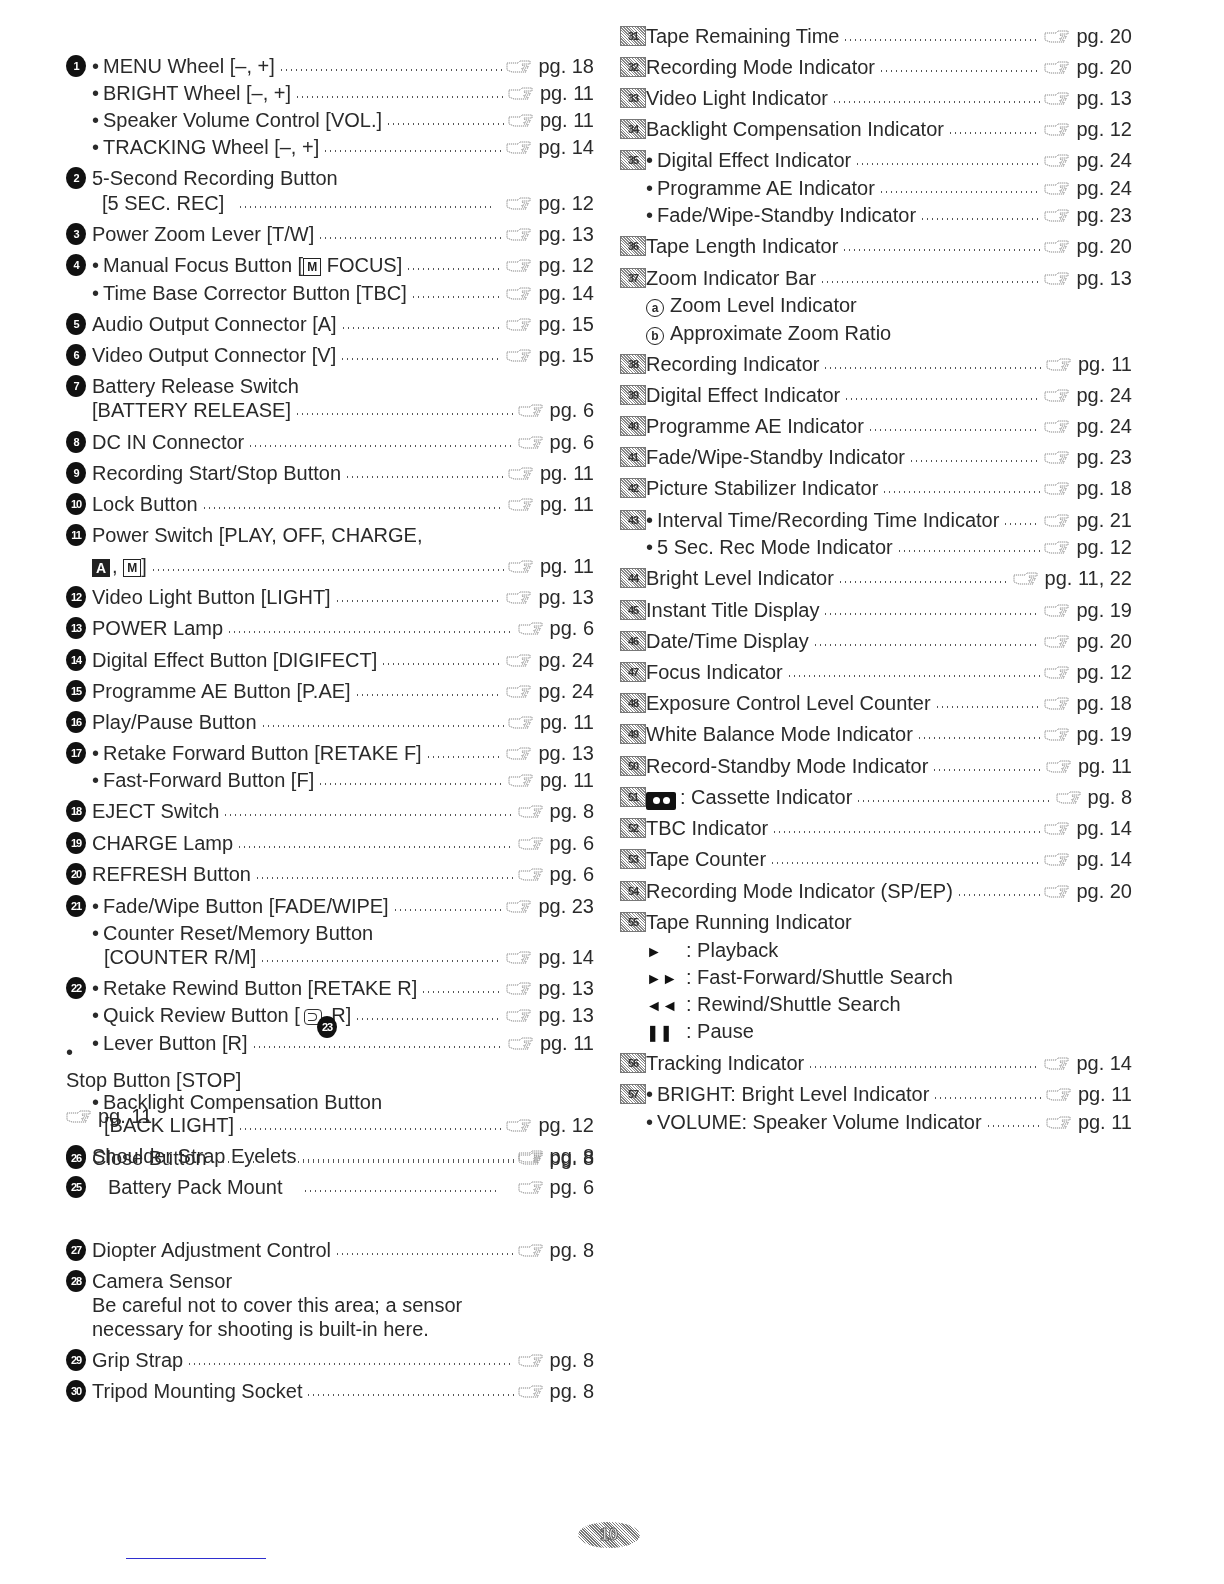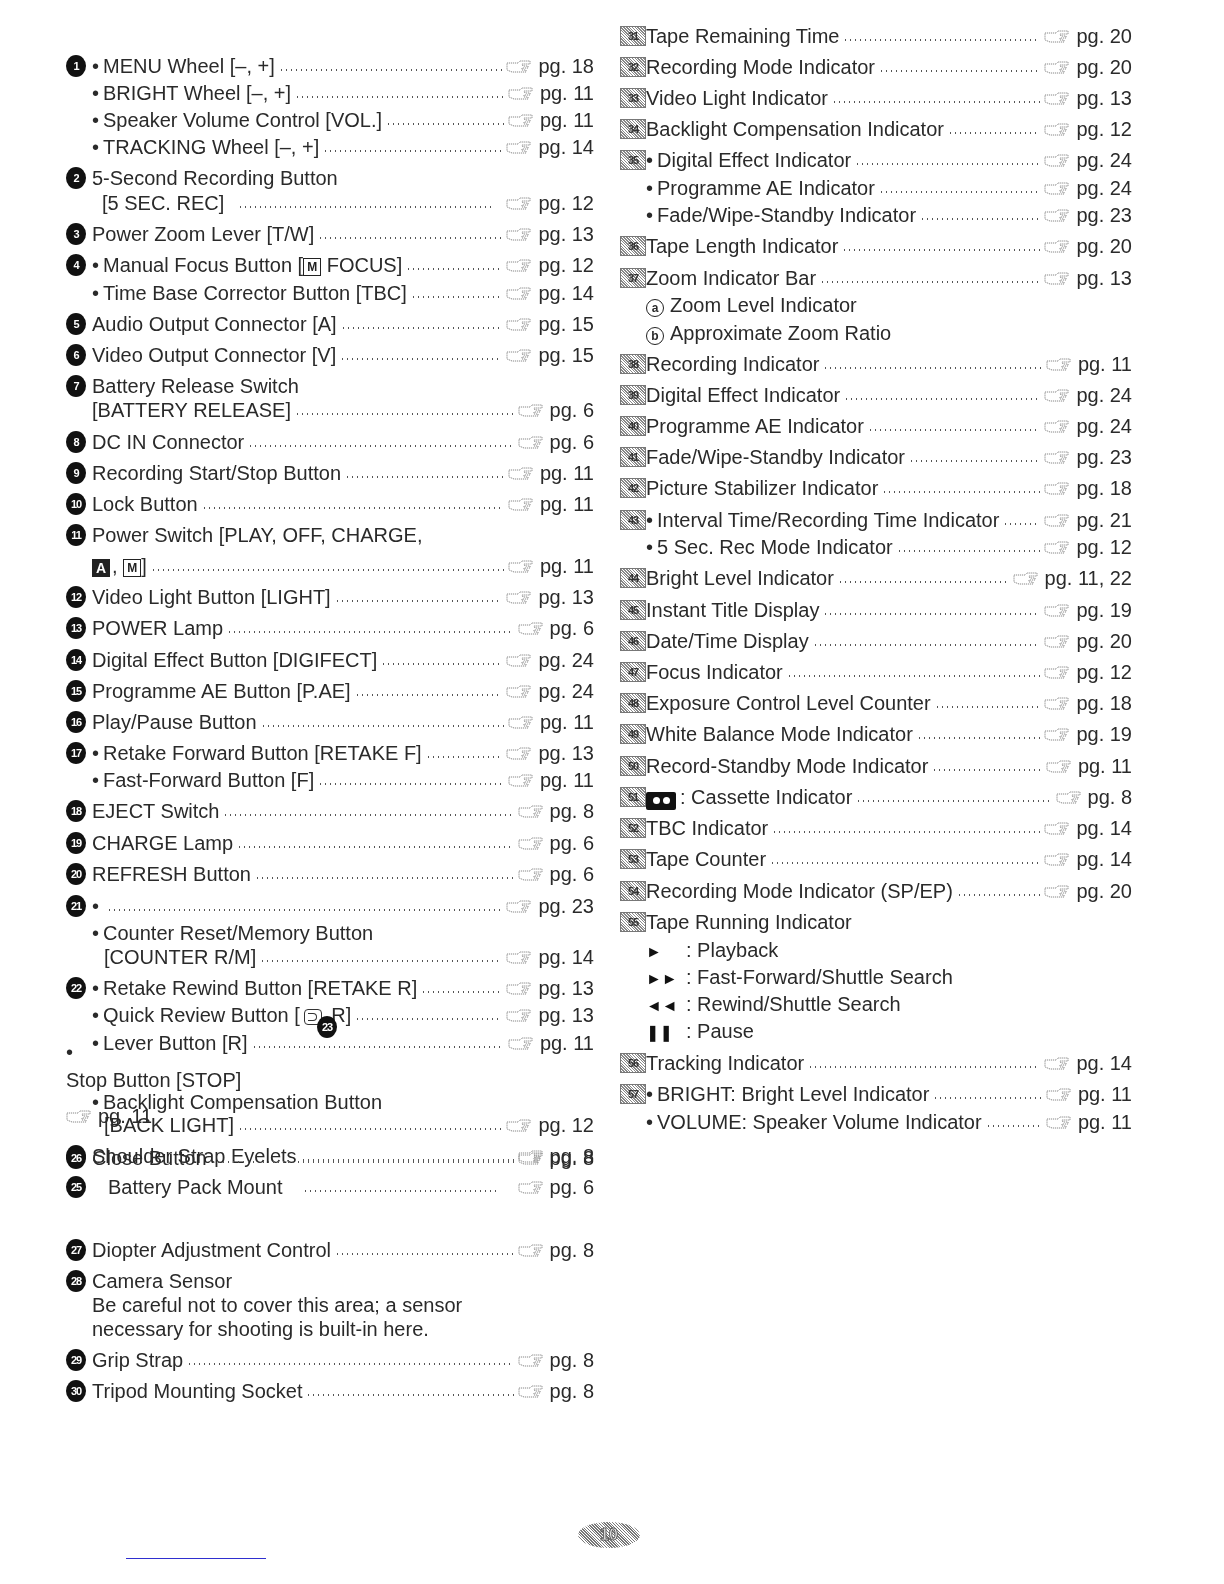--- a/index.html
+++ b/index.html
@@ -410,20 +410,21 @@
             <path d="M1 3 H12 L14 1 H24 V4 H16 L17 6 H22 V8 H16 L16 10 H20 V12 H6 L1 10 Z" fill="none" stroke="#888" stroke-width="1" stroke-dasharray="1.2 0.8"></path>
           </svg></span>
         <span class="pg">pg. 6</span>
       </span>
     </div>
     <div class="row" style="top: 892px;">
       <span class="marker">
         <span class="circ-num">21</span>
       </span>
       <span class="bullet">•</span>
+      <span class="label"><span>Fade/Wipe Button [FADE/WIPE]</span></span>
       <span class="leader"></span>
       <span class="ref">
         <span class="hand-icon"><svg viewBox="0 0 26 14" width="26" height="14">
             <path d="M1 3 H12 L14 1 H24 V4 H16 L17 6 H22 V8 H16 L16 10 H20 V12 H6 L1 10 Z" fill="none" stroke="#888" stroke-width="1" stroke-dasharray="1.2 0.8"></path>
           </svg></span>
         <span class="pg">pg. 23</span>
       </span>
     </div>
     <div class="row" style="top: 919px;">
       <span class="indent"></span>

